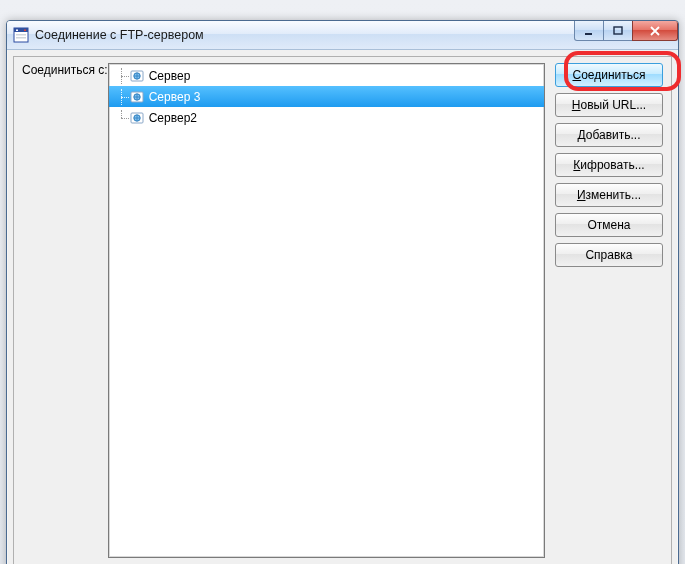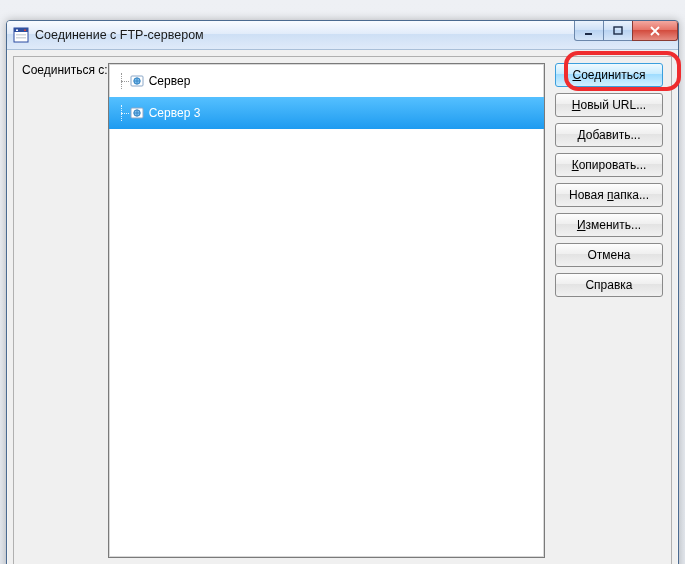--- a/index.html
+++ b/index.html
@@ -126,21 +126,21 @@
   .list {
     flex: 1 1 auto;
     background: #fff;
     border: 1px solid #7a7a7a;
     box-shadow: inset 0 0 0 1px #d8d8d8;
     overflow: auto;
     padding-top: 1px;
   }
 
   .tree-row {
-    height: 32px;
+    height: 21px;
     line-height: 16px;
     display: flex;
     align-items: center;
     padding-left: 6px;
     white-space: nowrap;
     color: #000;
   }
   .tree-row .dots {
     width: 14px;
     height: 16px;
@@ -274,37 +274,45 @@
               <span class="dots"></span>
               <span class="row-icon">
                 <svg width="16" height="16" viewBox="0 0 16 16">
                   <rect x="2" y="3" width="12" height="10" rx="1" fill="#fff" stroke="#8aa7c8"></rect>
                   <circle cx="8" cy="8" r="3.2" fill="#7fc0f0" stroke="#2f7fbe"></circle>
                   <path d="M5 8h6M8 5v6" stroke="#2f7fbe" stroke-width="0.8"></path>
                 </svg>
               </span>
               <span class="row-label">Сервер 3</span>
             </div>
+            <div class="tree-row last">
+              <span class="dots"></span>
+              <span class="row-icon">
+                <svg width="16" height="16" viewBox="0 0 16 16">
+                  <rect x="2" y="3" width="12" height="10" rx="1" fill="#fff" stroke="#8aa7c8"></rect>
+                  <circle cx="8" cy="8" r="3.2" fill="#7fc0f0" stroke="#2f7fbe"></circle>
+                  <path d="M5 8h6M8 5v6" stroke="#2f7fbe" stroke-width="0.8"></path>
+                </svg>
+              </span>
+              <span class="row-label">Сервер2</span>
+            </div>
           </div>
 
         <div class="sidebar">
           <button class="btn primary">
             <span></span><span class="u">С</span><span>оединиться</span>
           </button>
           <button class="btn">
             <span></span><span class="u">Н</span><span>овый URL...</span>
           </button>
           <button class="btn">
             <span></span><span class="u">Д</span><span>обавить...</span>
           </button>
           <button class="btn">
-            <span></span><span class="u">К</span><span>опировать...</span>
-          </button>
-          <button class="btn">
-            <span>Новая </span><span class="u">п</span><span>апка...</span>
+            <span></span><span class="u">К</span><span>ифровать...</span>
           </button>
           <button class="btn">
             <span></span><span class="u">И</span><span>зменить...</span>
           </button>
           <button class="btn">
             <span>Отмена</span><span class="u"></span><span></span>
           </button>
           <button class="btn">
             <span>Справка</span><span class="u"></span><span></span>
           </button>

